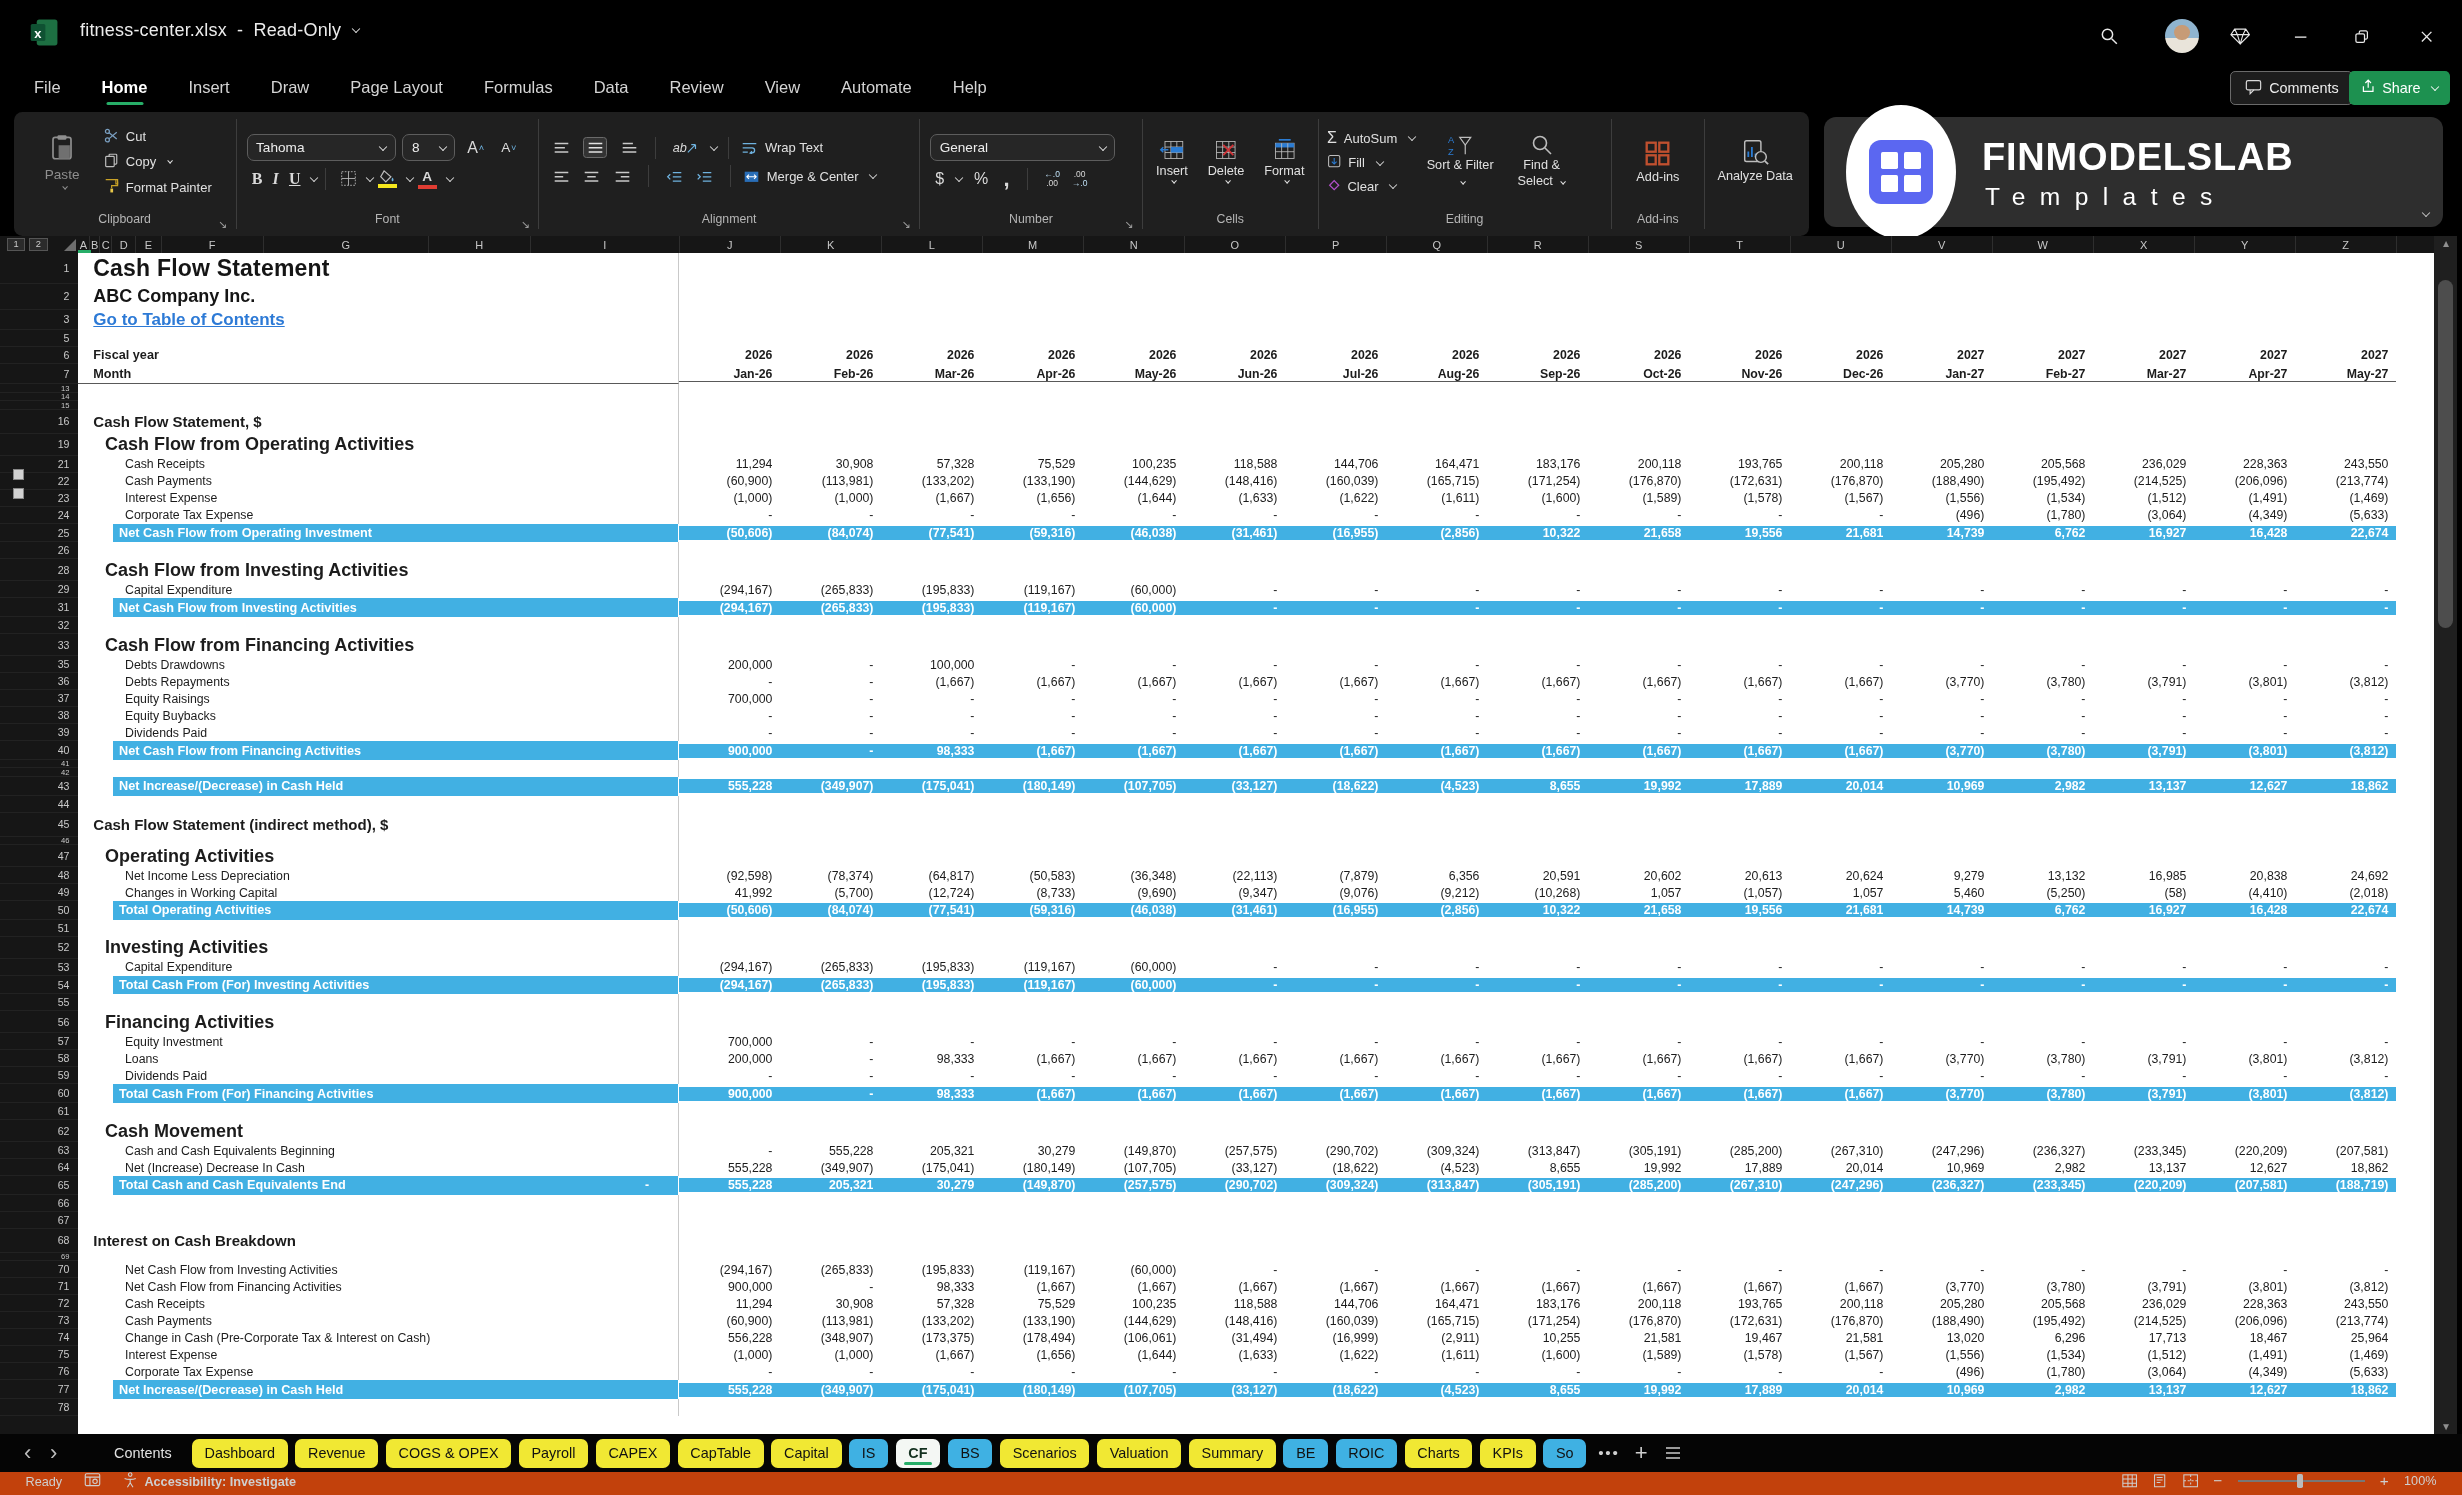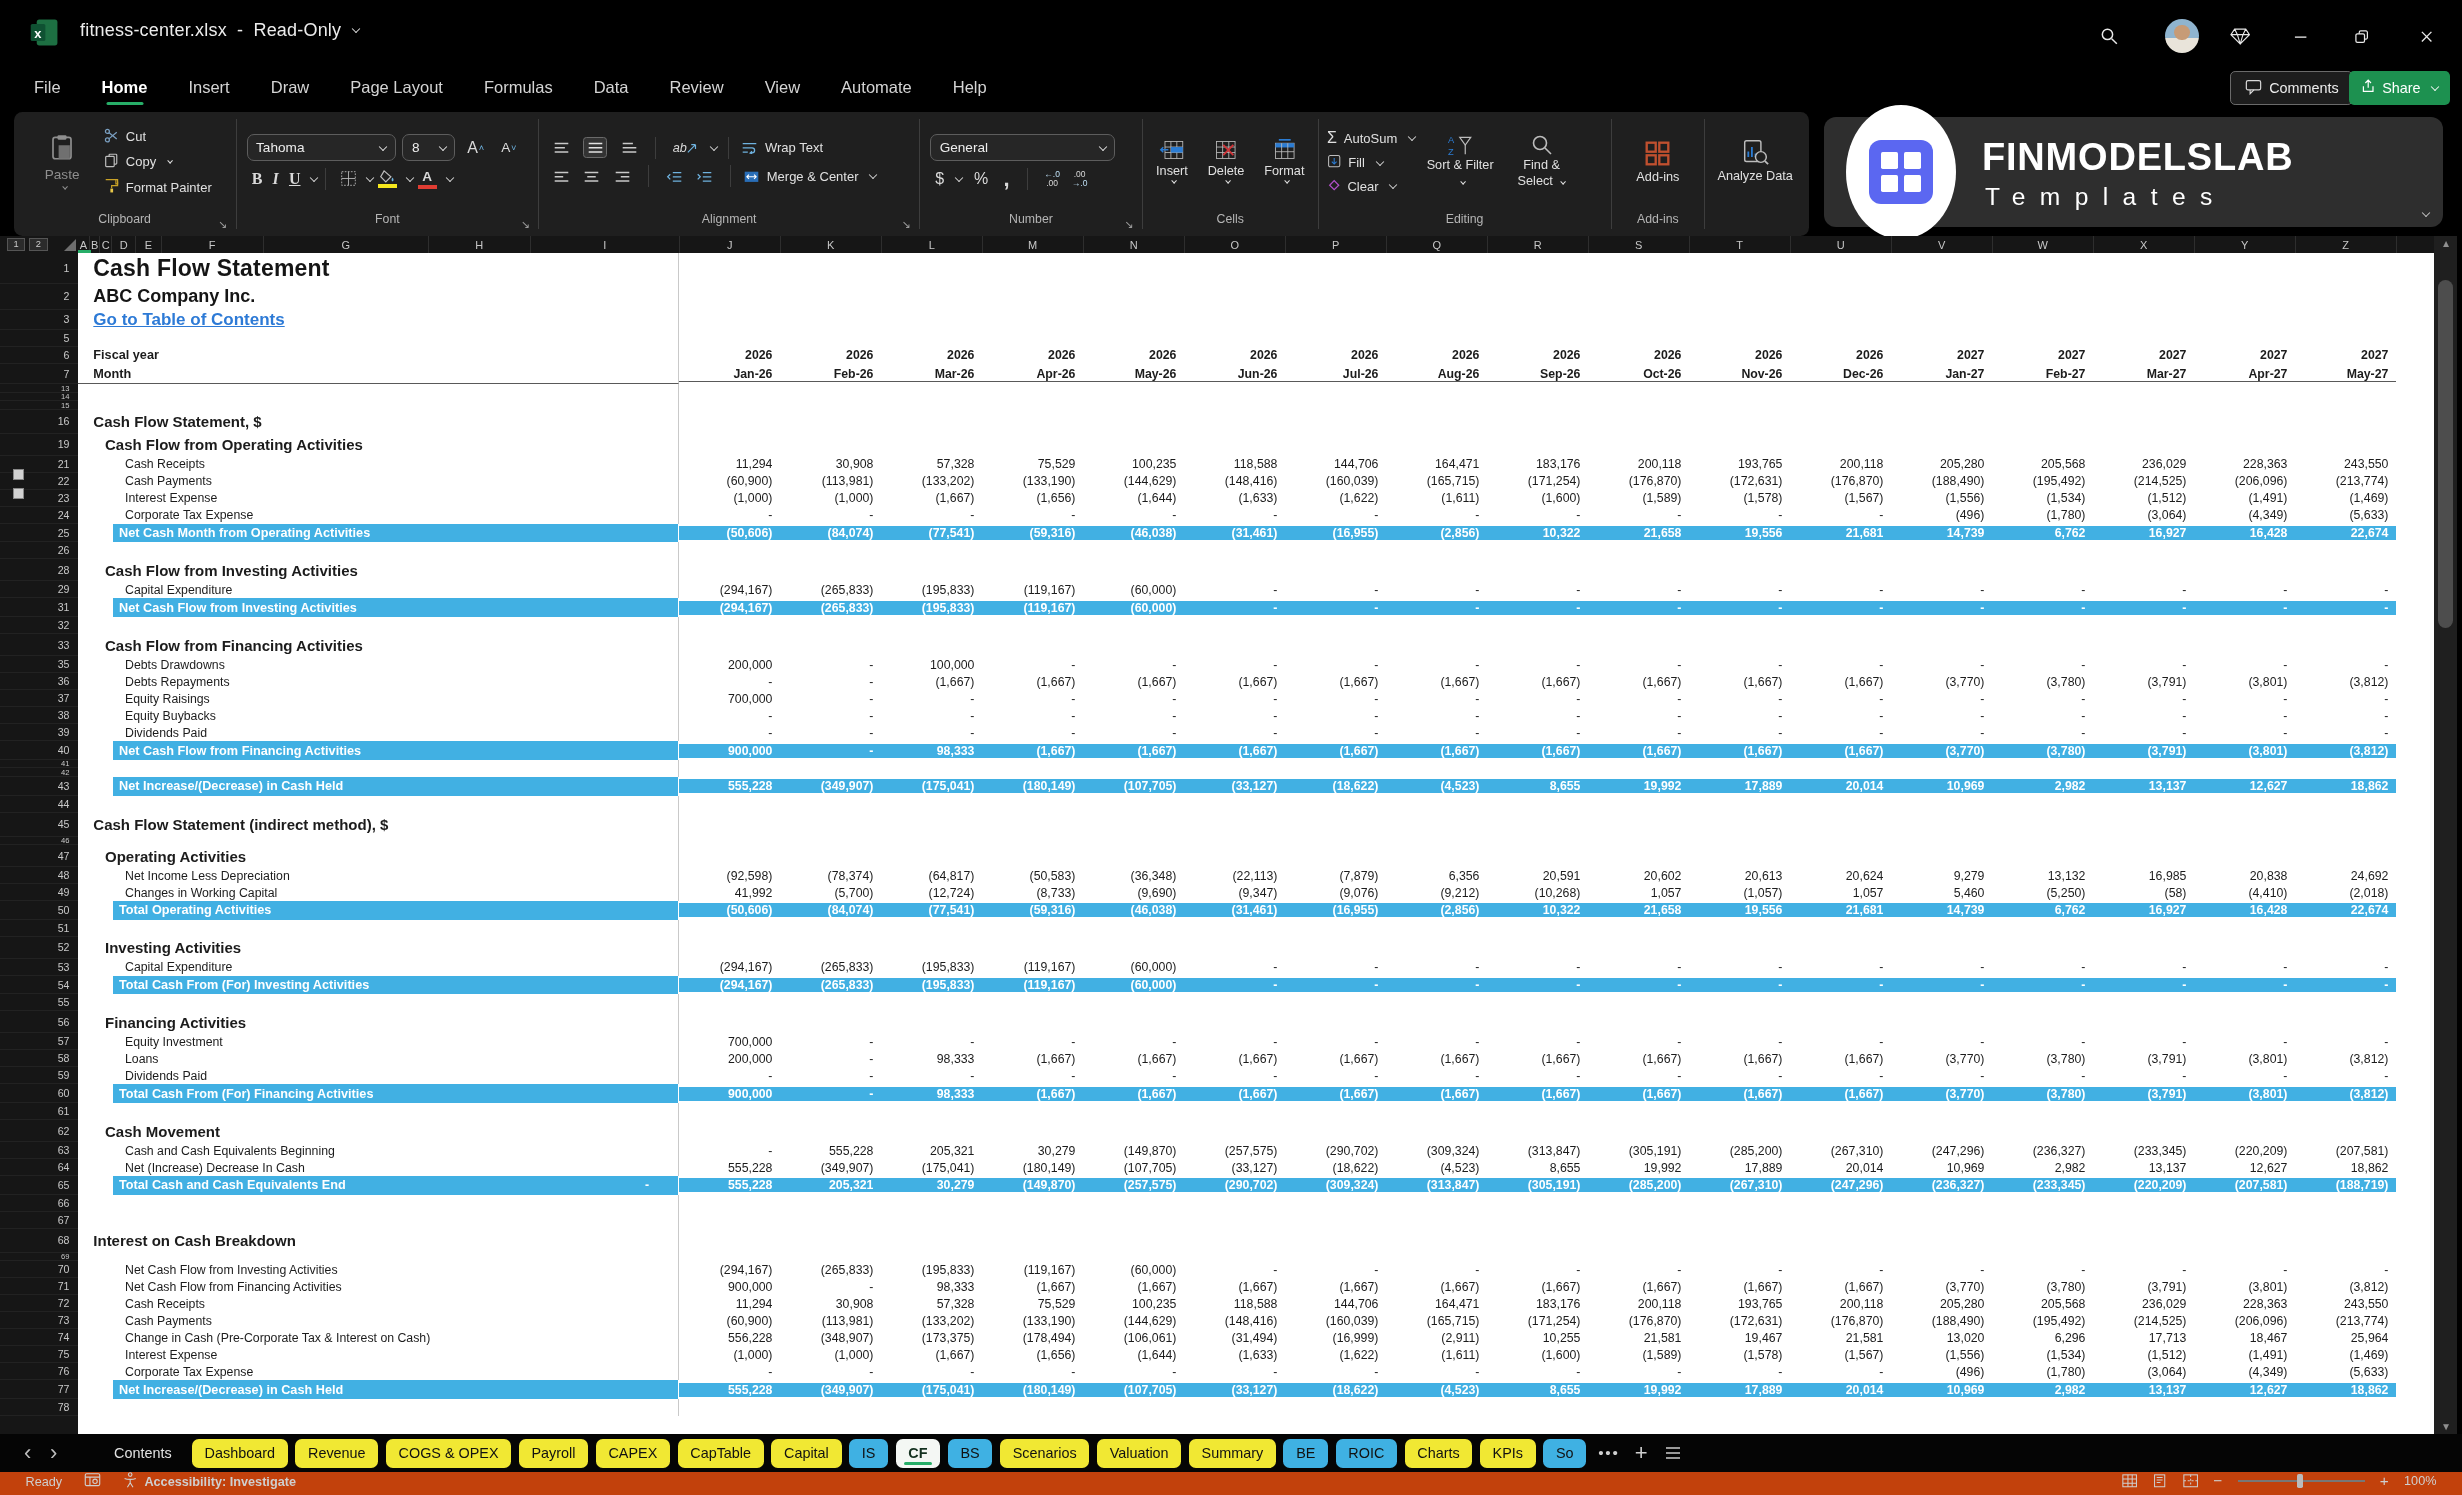--- a/index.html
+++ b/index.html
@@ -63,21 +63,21 @@
   .c{width:101px;flex:none;text-align:right;padding-right:7.6px;font-size:12.3px;color:#1c1c1c;white-space:nowrap}
   .r-title{height:31px}.r-company{height:25.5px}.r-link{height:20.4px}.r-blank{height:17px}.r-thin{height:8.5px}
   .r-fiscal{height:17px}.r-month{height:20.4px}.r-h1{height:24px}.r-h2{height:22px}.r-d{height:17px}.r-tot{height:18.7px}
   .r-title .lt{font-size:23px;font-weight:700;color:#151515;letter-spacing:0.2px}
   .r-company .lt{font-size:18px;font-weight:700;color:#151515}
   .r-link .lt{font-size:17px;font-weight:600;color:#2d7ad6;text-decoration:underline}
   .r-fiscal .lt,.r-month .lt{font-weight:700;font-size:12.7px}
   .r-fiscal .c,.r-month .c{font-weight:700}
   .r-month .c,.r-month .lbl{border-bottom:1.7px solid #595959}
   .r-h1 .lt{font-size:15px;font-weight:700}
-  .r-h2 .lt{font-size:15px;font-weight:700}
+  .r-h2 .lt{font-size:18px;font-weight:700}
   .r-h2 .lbl{padding-left:27px}
   .r-d .lbl{padding-left:47px}
   .r-d .lt{font-size:12.3px}
   .r-tot .lbl{padding-left:41px;background:linear-gradient(90deg,#fff 0 35px,#41b0e3 35px);border-right-color:transparent}
   .r-tot .lt{color:#fff;font-weight:700;font-size:12.7px}
   .r-tot .c{background:#41b0e3;color:#fff;font-weight:700}
   .pre-dash{position:absolute;right:29px;color:#fff;font-weight:700;font-size:12.3px}
   .outline-box{position:absolute;width:11px;height:11px;background:#d2d2d2;border:0.8px solid #888}
   
   #vscroll{position:absolute;left:2434px;top:236px;width:24px;height:1198px;background:#1f1f1f}
@@ -731,21 +731,21 @@
       <div class="c">-</div>
       <div class="c">(496)</div>
       <div class="c">(1,780)</div>
       <div class="c">(3,064)</div>
       <div class="c">(4,349)</div>
       <div class="c">(5,633)</div>
     </div>
     <div class="row r-tot">
       <div class="rn">25</div>
       <div class="lbl">
-        <div class="lt">Net Cash Month from Operating Activities</div>
+        <div class="lt">Net Cash Flow from Operating Investment</div>
       </div>
       <div class="c">(50,606)</div>
       <div class="c">(84,074)</div>
       <div class="c">(77,541)</div>
       <div class="c">(59,316)</div>
       <div class="c">(46,038)</div>
       <div class="c">(31,461)</div>
       <div class="c">(16,955)</div>
       <div class="c">(2,856)</div>
       <div class="c">10,322</div>

